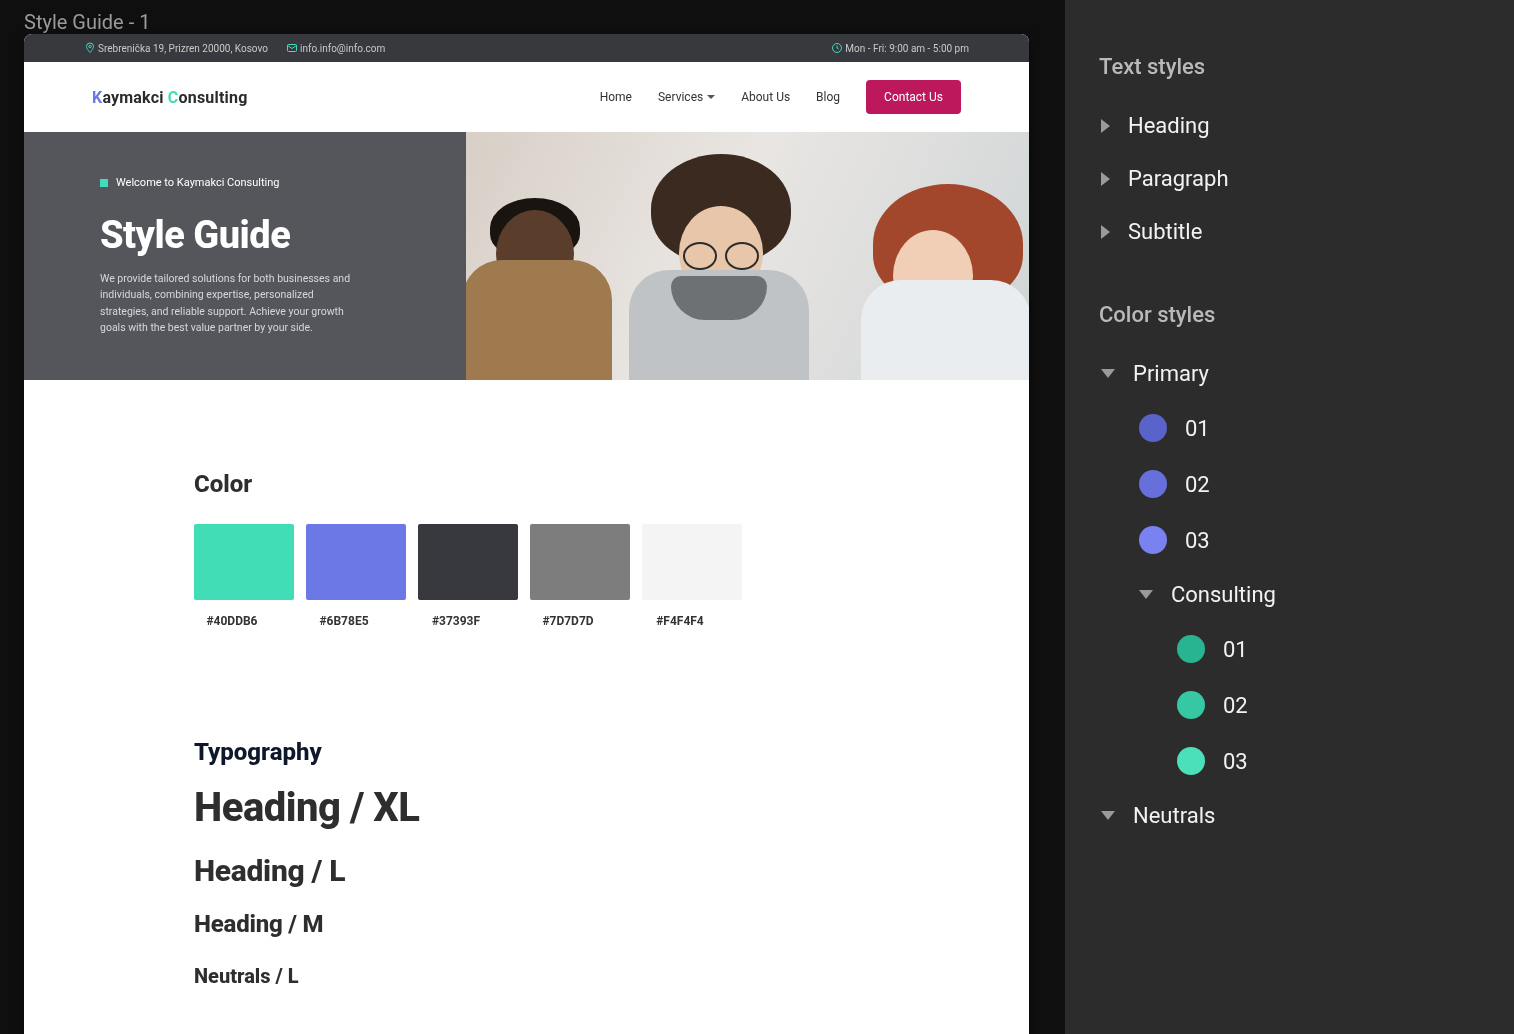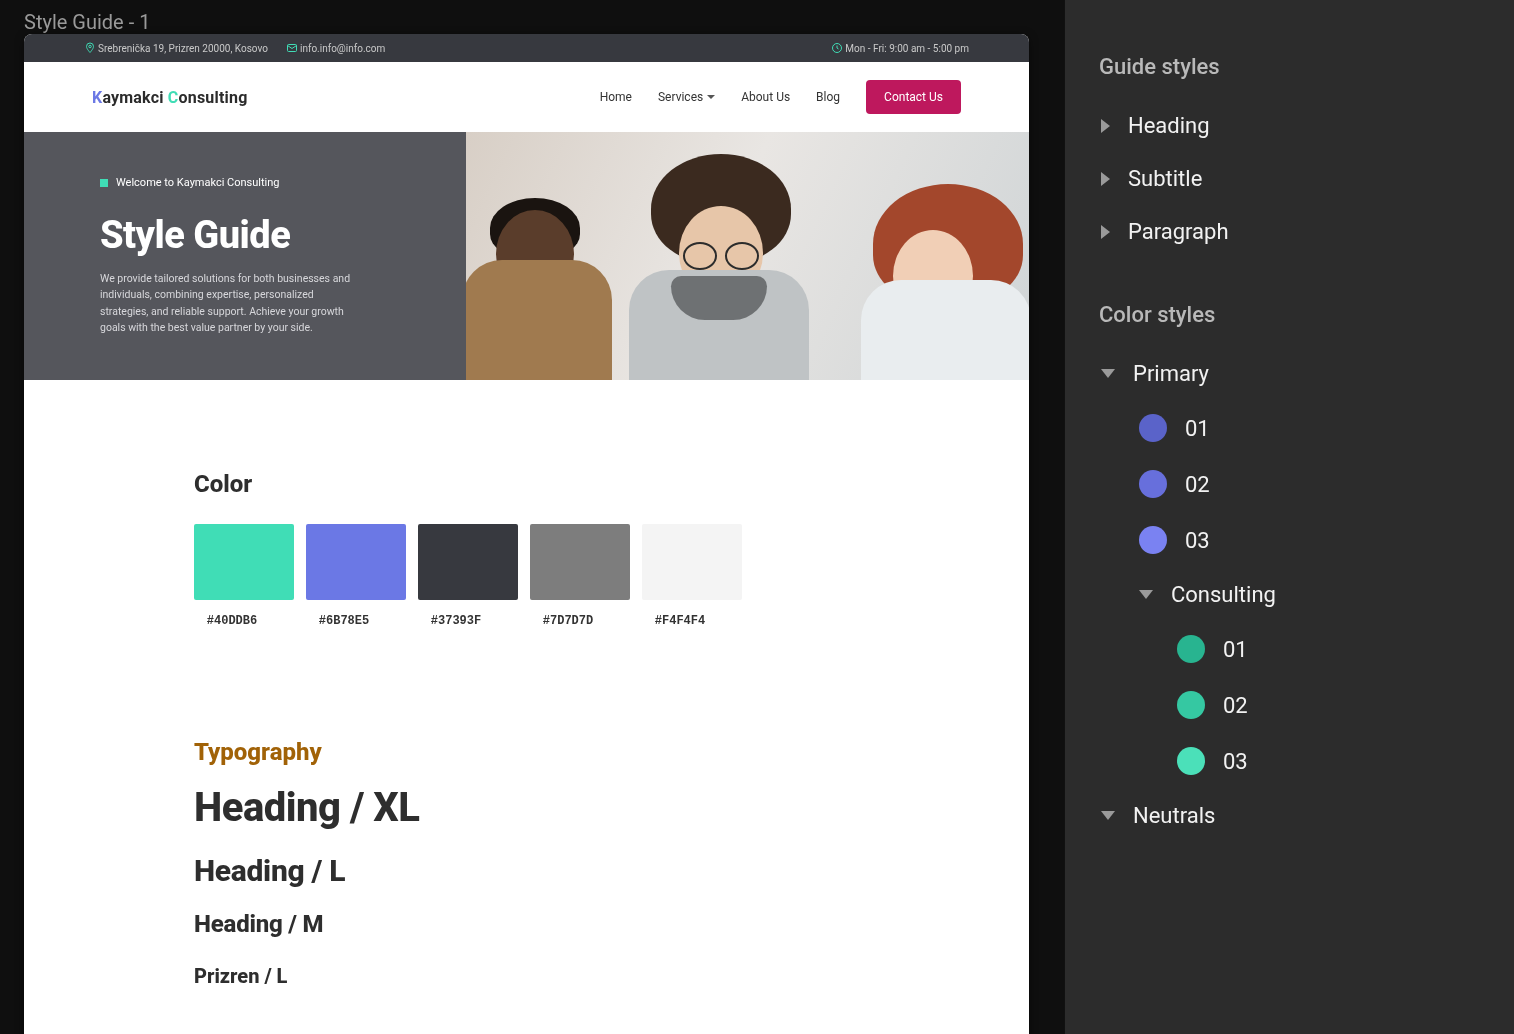--- a/index.html
+++ b/index.html
@@ -110,29 +110,29 @@
   .p2 .body { width:180px; height:110px; background:#bfc3c5; bottom:0; left:18px; }
   .p2 .collar { position:absolute; bottom:60px; left:60px; width:96px; height:44px; background:#6e7173; border-radius:12px 12px 40px 40px; }
   .p3 .hair { width:150px; height:120px; background:#a3472c; border-radius:55% 55% 45% 45%; position:absolute; top:14px; left:24px; }
   .p3 .head { width:80px; height:92px; background:#f1cfb6; top:60px; left:44px; }
   .p3 .body { width:170px; height:100px; background:#e9edef; bottom:0; left:12px; }
 
   
   .guide-body { padding: 90px 170px 120px; color:#2e2e2e; }
   .sec-title { font-size:24px; font-weight:800; margin-bottom:26px; }
   .swatches { display:flex; gap:36px; margin-bottom:110px; }
-  .swatch { width:76px;font-family:Liberation Mono, monospace; }
+  .swatch { width:76px; }
   .swatch-box { width:100px; height:76px; border-radius:2px; }
   .swatch-label { text-align:center; font-size:12px; font-weight:700; margin-top:14px; color:#333; }
 
   .typo .t-xl { font-size:40px; font-weight:800; margin:14px 0 22px; letter-spacing:-.5px; }
   .typo .t-l  { font-size:30px; font-weight:800; margin-bottom:22px; letter-spacing:-.3px; }
   .typo .t-m  { font-size:24px; font-weight:800; margin-bottom:26px; letter-spacing:-.2px; }
   .typo .t-sub{ font-size:20px; font-weight:800; }
-  .typo-title { font-size:24px; font-weight:800; margin-bottom:18px; color:#a16207; }
+  .typo-title { font-size:24px; font-weight:800; margin-bottom:18px; color:#0f172a; }
 
   
   .side-panel {
     width: 450px;
     background: #2c2c2c;
     border-left: 1px solid #111;
     padding: 10px 0 0;
     overflow-y: auto;
     font-size: 22px;
   }
@@ -267,42 +267,42 @@
           <div class="swatch-box" style="background:#F4F4F4"></div>
           <div class="swatch-label">#F4F4F4</div>
         </div>
       </div>
 
       <div class="typo">
         <div class="typo-title">Typography</div>
         <div class="t-xl">Heading / XL</div>
         <div class="t-l">Heading / L</div>
         <div class="t-m">Heading / M</div>
-        <div class="t-sub">Prizren / L</div>
+        <div class="t-sub">Neutrals / L</div>
       </div>
     </div>
 
   </div>
 </div>
 
 <div class="side-panel">
 
-  <div class="panel-section-title">Guide styles</div>
+  <div class="panel-section-title">Text styles</div>
 
   <div class="tree-row indent1">
     <span class="disclosure right"></span>
     <span class="tree-label">Heading</span>
   </div>
   <div class="tree-row indent1">
     <span class="disclosure right"></span>
+    <span class="tree-label">Paragraph</span>
+  </div>
+  <div class="tree-row indent1">
+    <span class="disclosure right"></span>
     <span class="tree-label">Subtitle</span>
-  </div>
-  <div class="tree-row indent1">
-    <span class="disclosure right"></span>
-    <span class="tree-label">Paragraph</span>
   </div>
 
   <div class="panel-section-title">Color styles</div>
 
   <div class="tree-row indent1">
     <span class="disclosure down"></span>
     <span class="tree-label">Primary</span>
   </div>
   <div class="tree-row indent2">
     <span class="color-dot" style="background:#5a63c9"></span>

